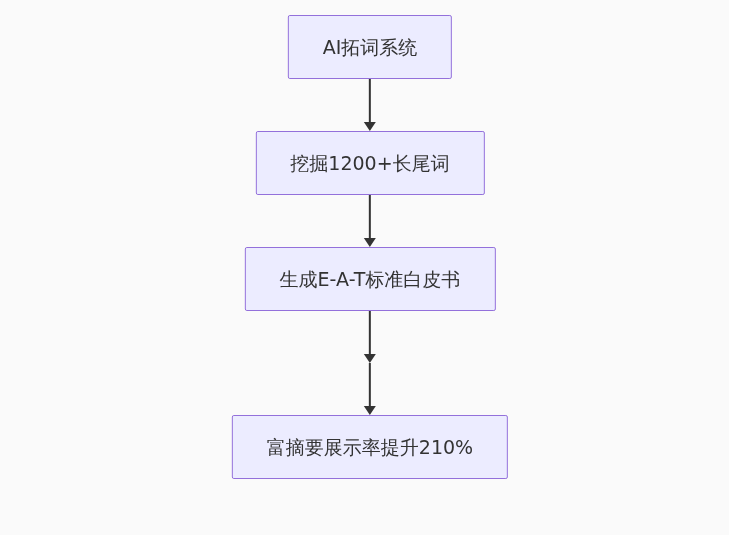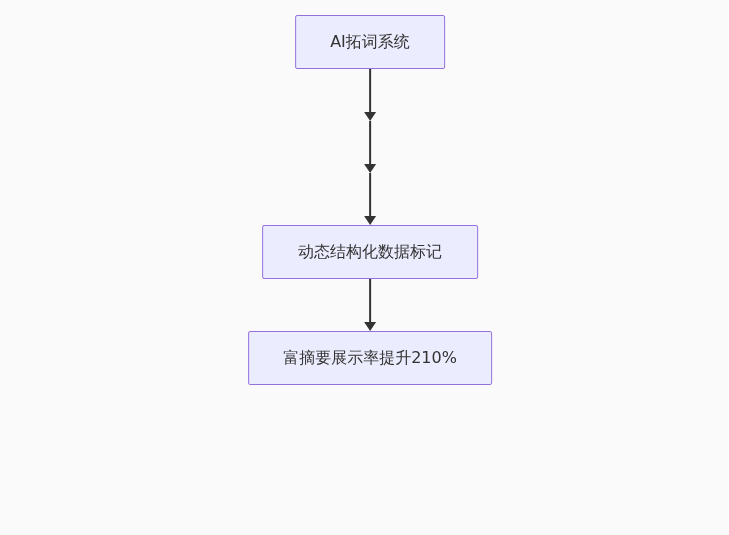--- a/index.html
+++ b/index.html
@@ -18,30 +18,30 @@
     position: absolute;
     left: 370px;
     top: 15px;
     transform: translateX(-50%);
     display: flex;
     flex-direction: column;
     align-items: center;
   }
   .node {
     box-sizing: border-box;
-    height: 54px;
+    height: 64px;
     padding: 0 34px;
     display: flex;
     align-items: center;
     justify-content: center;
     background: var(--node-fill, #ECECFF);
     border: 1px solid var(--node-border, #9370DB);
     border-radius: 2px;
     color: var(--text, #333333);
-    font-size: 16px;
+    font-size: 19px;
     line-height: 1;
     white-space: nowrap;
   }
   .node.n1 { min-width: 145px; }
   .node.n2 { min-width: 194px; }
   .node.n3 { min-width: 221px; }
   .node.n4 { min-width: 216px; }
   .node.n5 { min-width: 236px; text-align: center; }
   .arrow {
     position: relative;
@@ -74,34 +74,35 @@
 
 <div class="flow-column">
 
   <div class="node n1">AI拓词系统</div>
 
   <div class="arrow">
     <span class="line"></span>
     <span class="head"></span>
   </div>
 
+  <div class="node n2">挖掘1200+长尾词</div>
+
+  <div class="arrow">
+    <span class="line"></span>
+    <span class="head"></span>
+  </div>
+
+  <div class="node n3">生成E-A-T标准白皮书</div>
 
   <div class="arrow">
     <span class="line"></span>
     <span class="head"></span>
   </div>
 
 
   <div class="arrow">
     <span class="line"></span>
     <span class="head"></span>
   </div>
 
-  <div class="node n4">动态结构化数据标记</div>
-
-  <div class="arrow">
-    <span class="line"></span>
-    <span class="head"></span>
-  </div>
-
   <div class="node n5">富摘要展示率提升210%</div>
 
 </div>
 
 </body></html>

